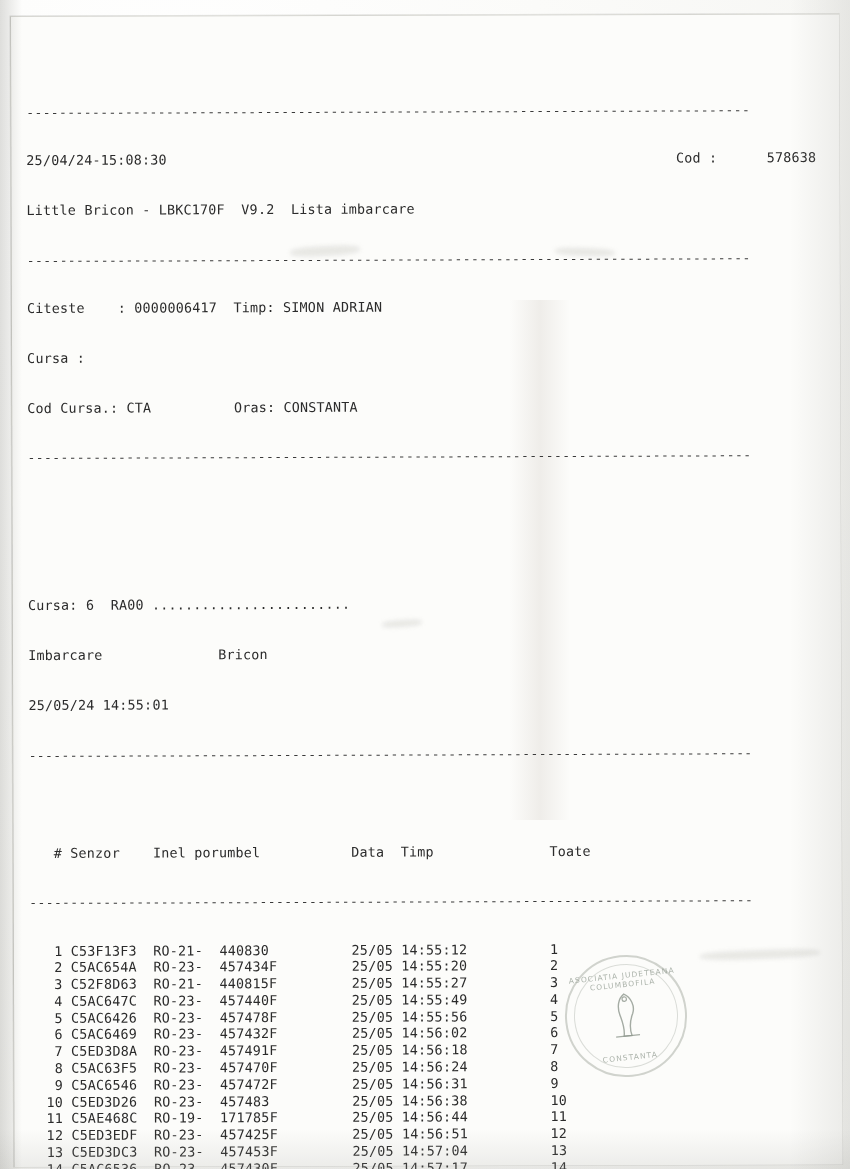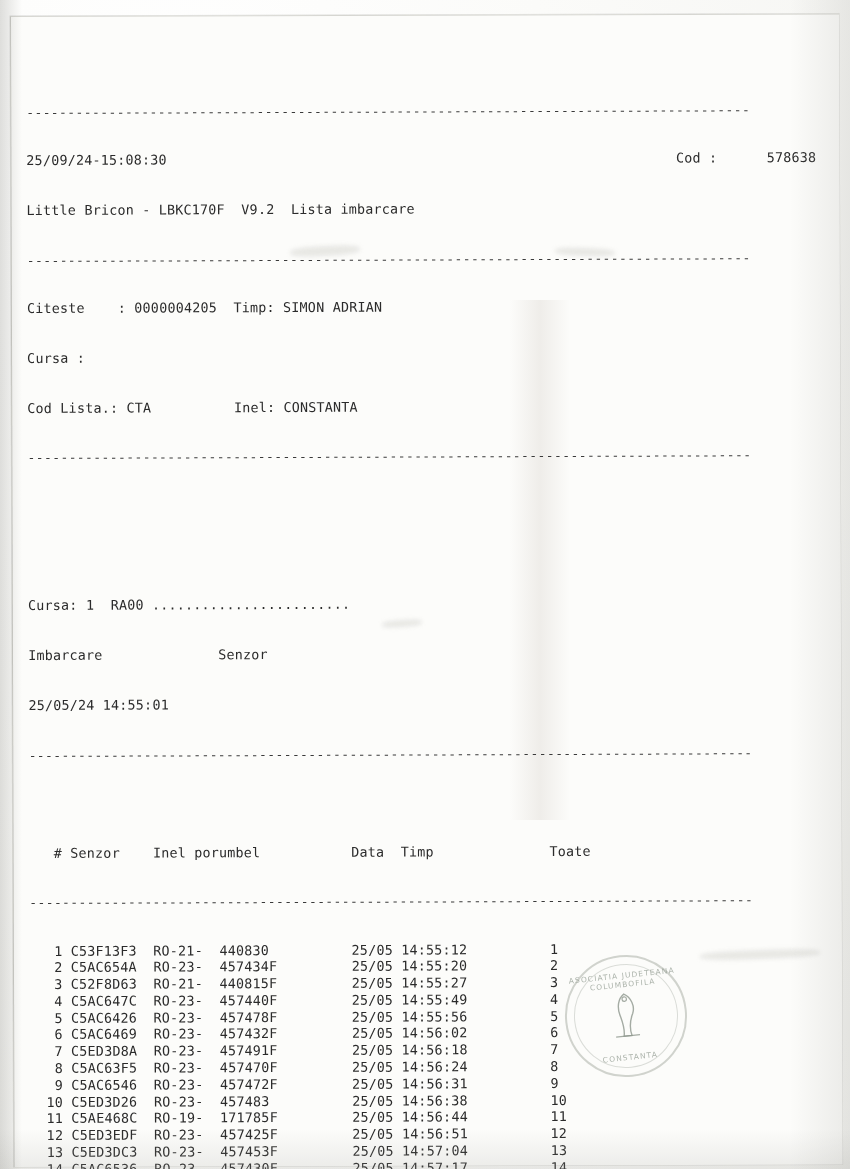--- a/index.html
+++ b/index.html
@@ -158,33 +158,33 @@
   <div id="paper-edge"></div>
   <div class="smudge" id="smudge1"></div>
   <div class="smudge" id="smudge2"></div>
   <div class="smudge" id="smudge3"></div>
   <div class="smudge" id="smudge4"></div>
   <div id="band"></div>
 
   <div id="content">
     <div class="rule">----------------------------------------------------------------------------------------</div>
     <div class="row hdr-line">
-      <span>25/09/24-15:08:30</span>
+      <span>25/04/24-15:08:30</span>
       <span><span>Cod :</span><span>&nbsp;&nbsp;&nbsp;&nbsp;&nbsp;&nbsp;</span><span>578638</span></span>
     </div>
     <div class="row">Little Bricon - LBKC170F  V9.2  Lista imbarcare</div>
     <div class="rule">----------------------------------------------------------------------------------------</div>
-    <div class="row"><span>Citeste</span><span>    : </span><span>0000004205</span><span>  </span><span>Timp:</span><span> </span><span>SIMON ADRIAN</span></div>
+    <div class="row"><span>Citeste</span><span>    : </span><span>0000006417</span><span>  </span><span>Timp:</span><span> </span><span>SIMON ADRIAN</span></div>
     <div class="row"><span>Cursa :</span><span></span></div>
-    <div class="row"><span>Cod Lista.:</span><span> </span><span>CTA</span><span>          </span><span>Inel:</span><span> </span><span>CONSTANTA</span></div>
+    <div class="row"><span>Cod Cursa.:</span><span> </span><span>CTA</span><span>          </span><span>Oras:</span><span> </span><span>CONSTANTA</span></div>
     <div class="rule">----------------------------------------------------------------------------------------</div>
     <div class="blank"></div>
     <div class="blank"></div>
-    <div class="row"><span>Cursa: 1</span><span>  </span><span>RA00</span><span> </span><span>........................</span></div>
-    <div class="row"><span>Imbarcare</span><span>              </span><span>Senzor</span></div>
+    <div class="row"><span>Cursa: 6</span><span>  </span><span>RA00</span><span> </span><span>........................</span></div>
+    <div class="row"><span>Imbarcare</span><span>              </span><span>Bricon</span></div>
     <div class="row">25/05/24 14:55:01</div>
     <div class="rule">----------------------------------------------------------------------------------------</div>
     <div class="blank"></div>
     <div class="row" id="table-header">   # Senzor    Inel porumbel           Data  Timp              Toate</div>
     <div class="rule">----------------------------------------------------------------------------------------</div>
     <div class="tbl" id="table-body"><div class="trow">   1 C53F13F3  RO-21-  440830          25/05 14:55:12          1</div><div class="trow">   2 C5AC654A  RO-23-  457434F         25/05 14:55:20          2</div><div class="trow">   3 C52F8D63  RO-21-  440815F         25/05 14:55:27          3</div><div class="trow">   4 C5AC647C  RO-23-  457440F         25/05 14:55:49          4</div><div class="trow">   5 C5AC6426  RO-23-  457478F         25/05 14:55:56          5</div><div class="trow">   6 C5AC6469  RO-23-  457432F         25/05 14:56:02          6</div><div class="trow">   7 C5ED3D8A  RO-23-  457491F         25/05 14:56:18          7</div><div class="trow">   8 C5AC63F5  RO-23-  457470F         25/05 14:56:24          8</div><div class="trow">   9 C5AC6546  RO-23-  457472F         25/05 14:56:31          9</div><div class="trow">  10 C5ED3D26  RO-23-  457483          25/05 14:56:38          10</div><div class="trow">  11 C5AE468C  RO-19-  171785F         25/05 14:56:44          11</div><div class="trow">  12 C5ED3EDF  RO-23-  457425F         25/05 14:56:51          12</div><div class="trow">  13 C5ED3DC3  RO-23-  457453F         25/05 14:57:04          13</div><div class="trow">  14 C5AC6536  RO-23-  457430F         25/05 14:57:17          14</div></div>
   </div>
 
   <div id="stamp">
     <div id="stamp-text-top">ASOCIATIA JUDETEANA COLUMBOFILA</div>

